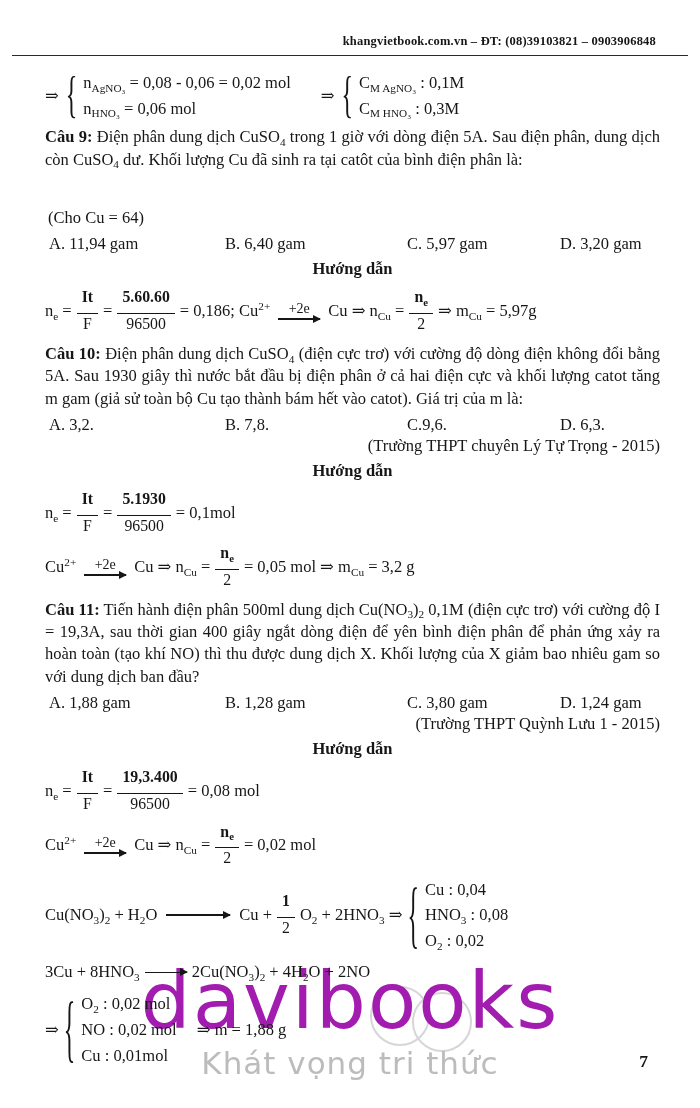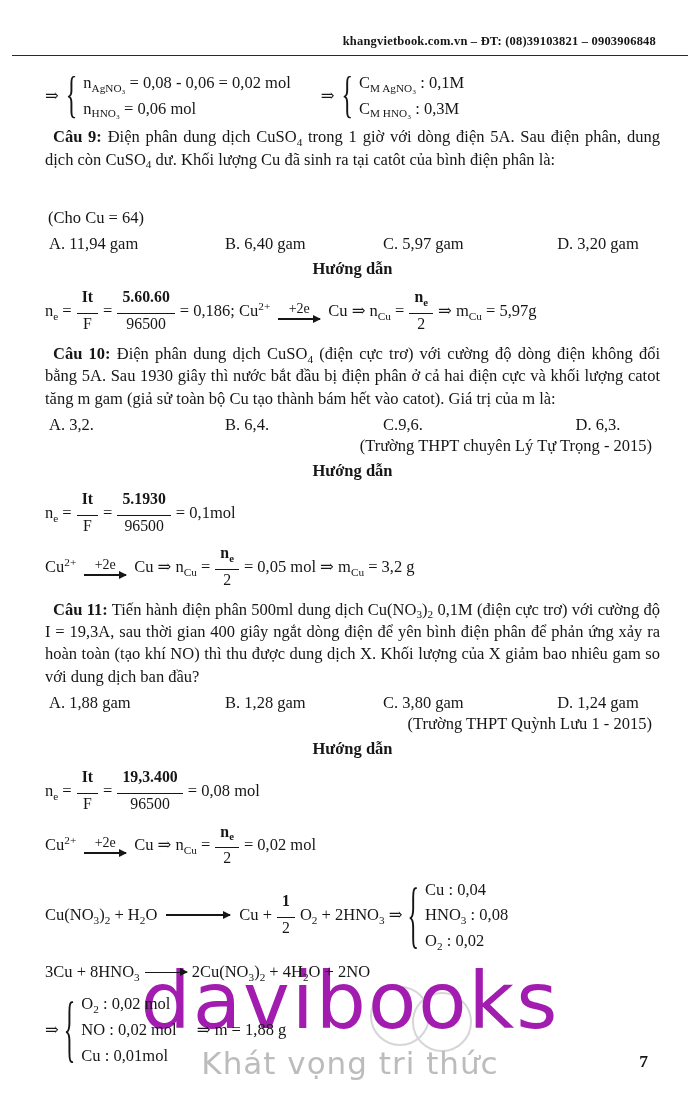--- a/index.html
+++ b/index.html
@@ -17,30 +17,30 @@
   sub{vertical-align:-0.35em;}
   sup{vertical-align:0.55em;}
 
   .header-contact{
     text-align:right;font-weight:bold;font-size:12.5px;
     padding:34px 4px 6px 0;letter-spacing:0.2px;
   }
   .header-rule{border:none;border-top:1.6px solid #2a2a2a;margin:0 -28px 10px -33px;}
 
   .para{font-size:16.5px;line-height:1.36;text-align:justify;margin:5px 0 1px;}
-  .qlabel{font-weight:bold;margin-left:8px;}
+  .qlabel{font-weight:bold;}
   .note-line{font-size:16.5px;line-height:1.36;padding-left:3px;margin-top:36px;}
 
   .options{display:flex;font-size:16.5px;margin:5px 0 1px;padding-left:4px;gap:13px;}
   .opt-a{width:163px;}
   .opt-b{width:145px;}
-  .opt-c{width:140px;}
-  .opt-d{flex:1;text-align:center;}
-
-  .source{text-align:right;font-size:16.5px;margin:1px 8px 1px;}
+  .opt-c{width:140px;margin-left:24px;}
+  .opt-d{flex:1;}
+
+  .source{text-align:right;font-size:16.5px;margin:1px 0 1px;}
   .guide{text-align:center;font-weight:bold;font-size:16.5px;margin:5px 0 3px;}
 
   .math-line{
     display:flex;align-items:center;gap:5px;
     font-size:16.5px;margin:9px 0;white-space:nowrap;
   }
   .frac{display:inline-flex;flex-direction:column;align-items:center;line-height:1.18;font-size:15.8px;}
   .frac .num{border-bottom:1.4px solid #161616;padding:0 5px 6px;font-weight:bold;}
   .frac .den{padding-top:1px;}
 
@@ -154,21 +154,21 @@
       <span class="frac">
         <span class="num">n<sub>e</sub></span>
         <span class="den">2</span>
       </span>
       <span>⇒ m<sub>Cu</sub> = 5,97g</span>
     </div>
 
     <div class="para"><span class="qlabel">Câu 10:</span> <span>Điện phân dung dịch CuSO<sub>4</sub> (điện cực trơ) với cường độ dòng điện không đổi bằng 5A. Sau 1930 giây thì nước bắt đầu bị điện phân ở cả hai điện cực và khối lượng catot tăng m gam (giả sử toàn bộ Cu tạo thành bám hết vào catot). Giá trị của m là:</span></div>
     <div class="options">
       <span class="opt-a">A. 3,2.</span>
-      <span class="opt-b">B. 6,4.</span>
+      <span class="opt-b">B. 7,8.</span>
       <span class="opt-c">C.9,6.</span>
       <span class="opt-d">D. 6,3.</span>
     </div>
     <div class="source">(Trường THPT chuyên Lý Tự Trọng - 2015)</div>
     <div class="guide">Hướng dẫn</div>
 
     <div class="math-line">
       <span>n<sub>e</sub> =</span>
       <span class="frac">
         <span class="num">It</span>

